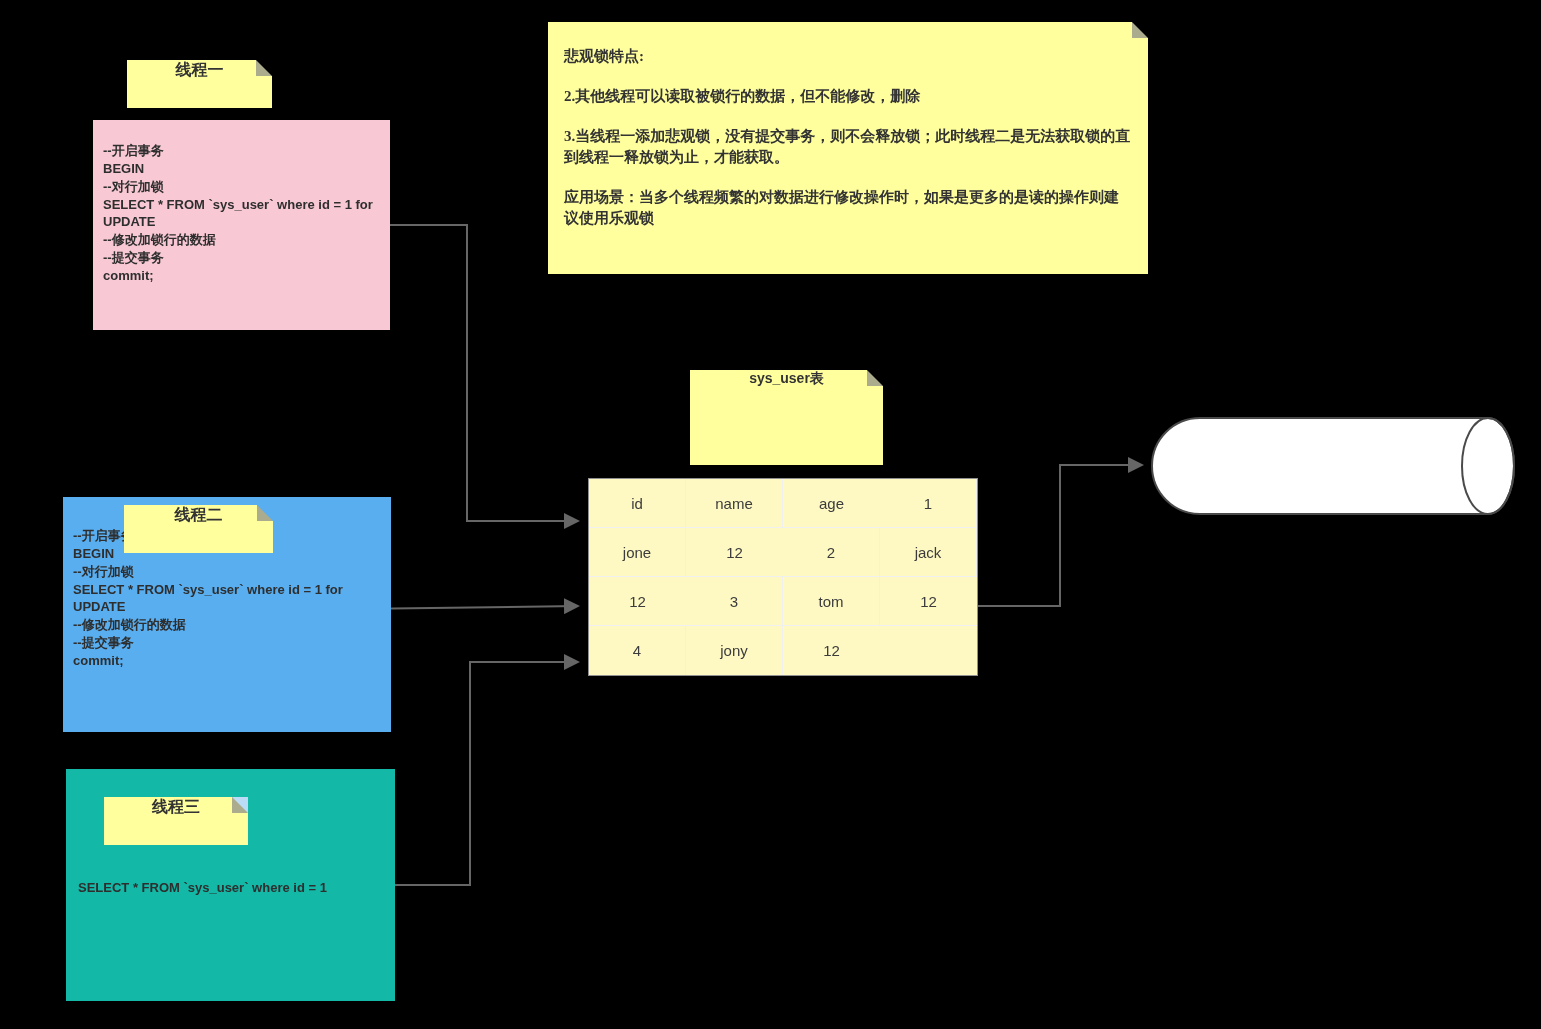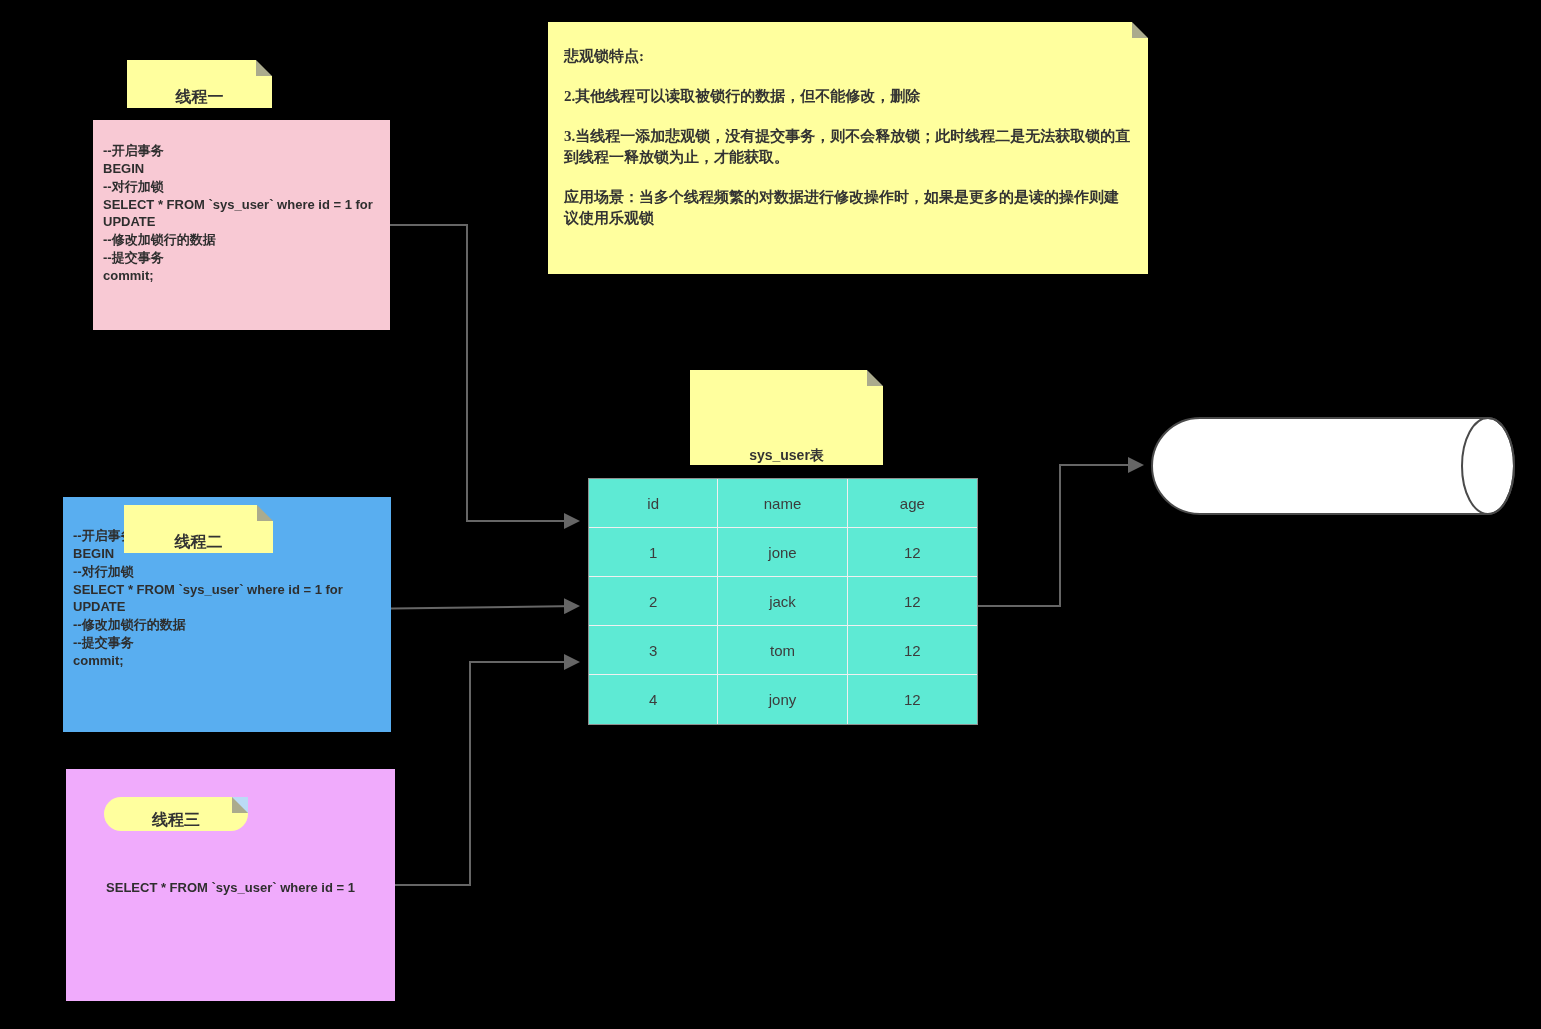--- a/index.html
+++ b/index.html
@@ -15,43 +15,43 @@
     position:absolute; background:#FFFF9E; color:#333;
   }
   .note::after {
     content:""; position:absolute; top:0; right:0;
     border-style:solid; border-width:0 16px 16px 0;
     border-color:#000 #000 #ABAB8D #ABAB8D;
   }
   .fold-on-blue::after { border-color:#59AEF0 #59AEF0 #ABAB8D #ABAB8D; }
   .fold-on-lightblue::after { border-color:#BBDBF6 #BBDBF6 #ABAB8D #ABAB8D; }
   .sticky-label {
-    display:flex; align-items:flex-end; justify-content:center;
+    display:flex; align-items:flex-start; justify-content:center;
     font-weight:bold; font-size:16px;
   }
 
   
   .lock-note { padding:24px 16px 10px 16px; }
   .lock-note .np {
     font-size:15px; font-weight:bold; line-height:21px;
     margin-bottom:19px; color:#333;
   }
 
   
   .codebox {
     position:absolute; font-weight:bold; font-size:13px;
     line-height:17px; color:#2e2e2e;margin-left:38px;
   }
   .codebox .code-line { margin-bottom:1px; word-wrap:break-word; }
 
   
   .dtable {
     position:absolute; left:588px; top:478px; width:390px;
-    display:grid; grid-template-columns:repeat(3,1fr); grid-auto-rows:49px;
-    background:#5eead4; border:1px solid #909090;
+    display:grid; grid-template-columns:repeat(4,1fr); grid-auto-rows:49px;
+    background:#fef9c3; border:1px solid #909090;
   }
   .dtable .cell {
     display:flex; align-items:center; justify-content:center;
     font-size:15px; color:#3c3c3c;
     border-right:1px solid #f0f0f0; border-bottom:1px solid #f0f0f0;
   }
   .dtable .cell:nth-child(3n) { border-right:none; }
   .dtable .cell:nth-child(n+13) { border-bottom:none; }
 
   .conn { fill:none; stroke:#666; stroke-width:2; }
@@ -129,19 +129,19 @@
   <div class="code-line">SELECT * FROM `sys_user` where id = 1 for UPDATE</div>
   <div class="code-line">--修改加锁行的数据</div>
   <div class="code-line">--提交事务</div>
   <div class="code-line">commit;</div>
 </div>
 
 <div class="note sticky-label fold-on-blue" style="left:124px;top:505px;width:149px;height:48px;z-index:3;">
   <span>线程二</span>
 </div>
 
-<div class="codebox" style="left:28px;top:769px;width:329px;height:232px;background:#f0abfc;padding:110px 12px 0 12px;text-align:center;">
+<div class="codebox" style="left:28px;top:769px;width:329px;height:232px;background:#14b8a6;padding:110px 12px 0 12px;">
   <div class="code-line">SELECT * FROM `sys_user` where id = 1</div>
 </div>
 
-<div class="note sticky-label fold-on-lightblue" style="left:104px;top:797px;width:144px;height:34px;z-index:3;border-radius:19px;">
+<div class="note sticky-label fold-on-lightblue" style="left:104px;top:797px;width:144px;height:48px;z-index:3;">
   <span>线程三</span>
 </div>
 
 </body></html>

